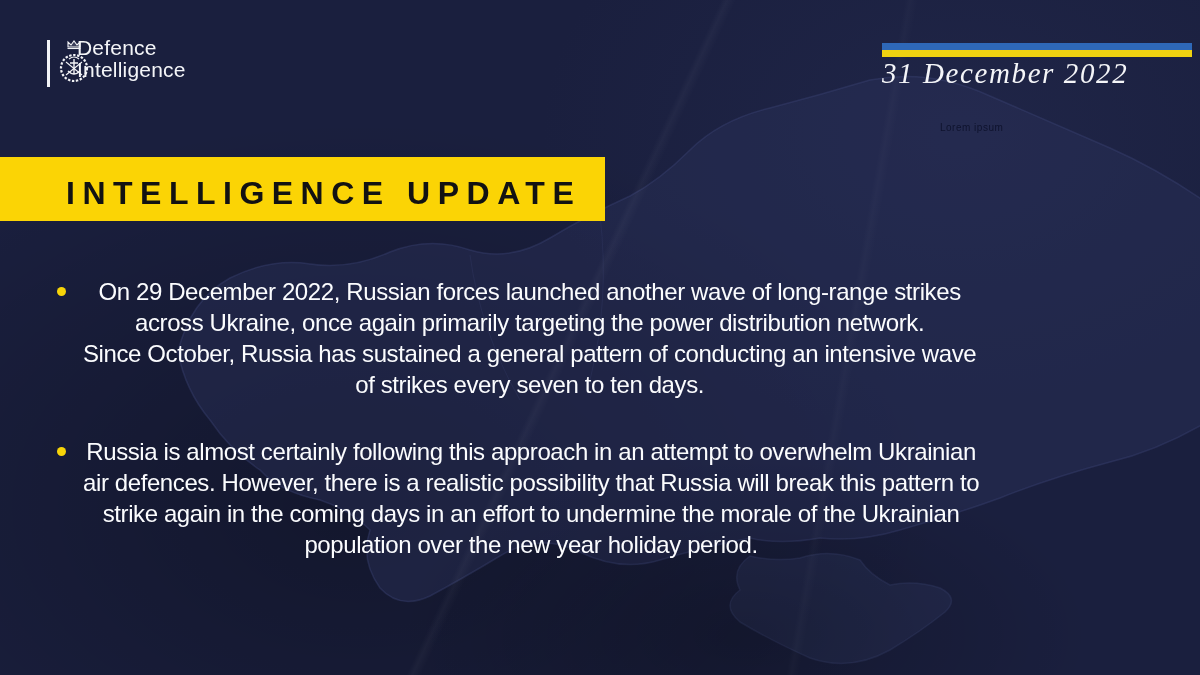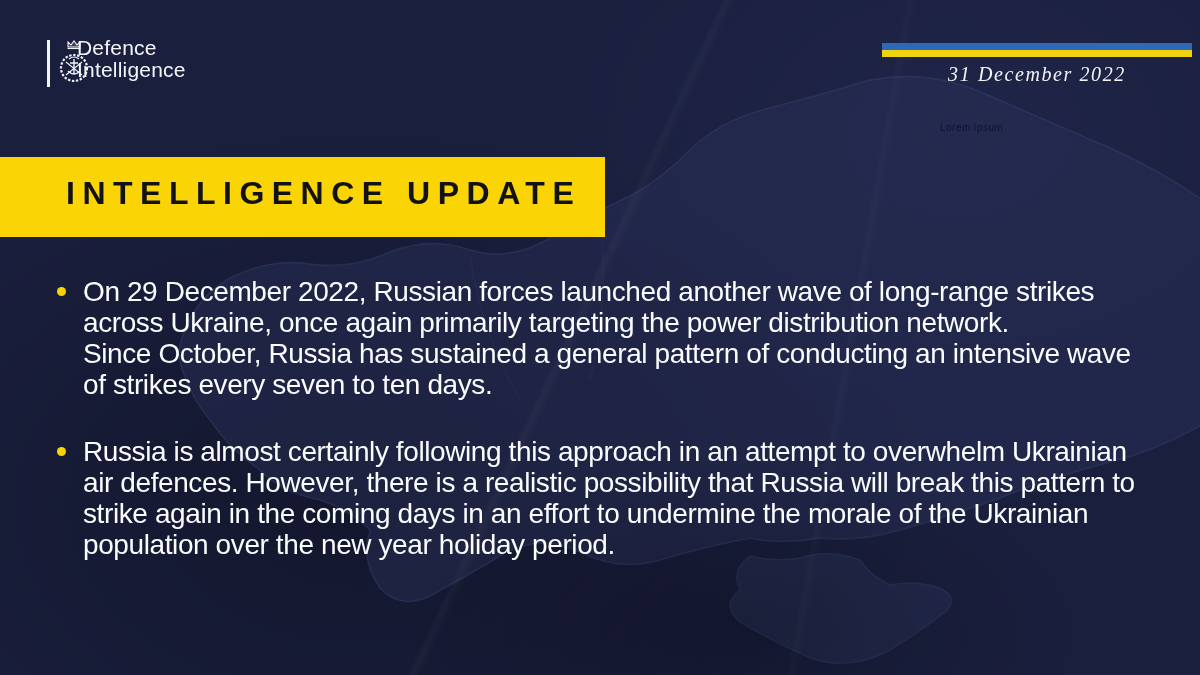--- a/index.html
+++ b/index.html
@@ -28,40 +28,40 @@
   .brand-rule{position:absolute;left:0;top:4px;width:3px;height:47px;background:#f2f3f6;}
   .crest{position:absolute;left:11px;top:2px;}
   .brand-text{position:absolute;left:30px;top:1px;font-size:21px;line-height:22px;letter-spacing:.2px;color:#f4f5f8;}
 
   
   .hdr-right{position:absolute;left:882px;top:43px;width:310px;}
   .ua-flag{width:310px;height:14px;}
   .ua-flag .b{height:7px;background:#2e68b8;}
   .ua-flag .y{height:7px;background:#efd211;}
   .kicker{margin-top:22px;font-size:19px;letter-spacing:2.6px;color:#f4f5f8;white-space:nowrap;}
-  .hdr-date{margin-top:6px;font-family:"Liberation Serif", serif;font-style:italic;font-size:20px;letter-spacing:1.6px;color:#f4f5f8;white-space:nowrap;text-align:center;}
+  .hdr-date{margin-top:0;font-family:"Liberation Serif", serif;font-style:italic;font-size:29px;letter-spacing:1.6px;color:#f4f5f8;white-space:nowrap;}
   .watermark{position:absolute;left:58px;top:79px;font-size:10px;color:#0c102a;letter-spacing:.5px;opacity:.9;}
 
   
   .banner{
-    position:absolute;left:0;top:157px;width:605px;height:80px;
+    position:absolute;left:0;top:157px;width:605px;height:64px;
     background:#fbd405;
   }
   .banner-title{
     position:absolute;left:66px;top:0;line-height:72px;
     font-size:32px;font-weight:700;letter-spacing:7.5px;color:#121212;white-space:nowrap;
   }
 
   
   .bullets{position:absolute;left:57px;top:276px;width:1125px;list-style:none;margin:0;padding:0;}
   .bullets li{display:flex;margin:0 0 36px 0;}
   .dot{flex:0 0 9px;width:9px;height:9px;border-radius:50%;background:#f7d408;margin:11px 17px 0 0;}
   .btext{
-    font-size:28px;line-height:31px;letter-spacing:-0.4px;
-    color:#fbfcfe;white-space:pre-line;
+    font-size:24px;line-height:31px;letter-spacing:-0.4px;
+    color:#fbfcfe;white-space:pre-line;text-align:center;
   }
 </style>
 </head>
 <body>
 
 <div class="canvas">
 
   <svg class="map-svg" viewBox="0 0 1200 675" aria-hidden="true">
     <path d="M178,352 Q190,300 230,278 Q270,258 310,264 Q350,270 390,252
       Q430,236 470,250 Q510,262 550,238 Q590,214 630,196 Q660,180 690,150

